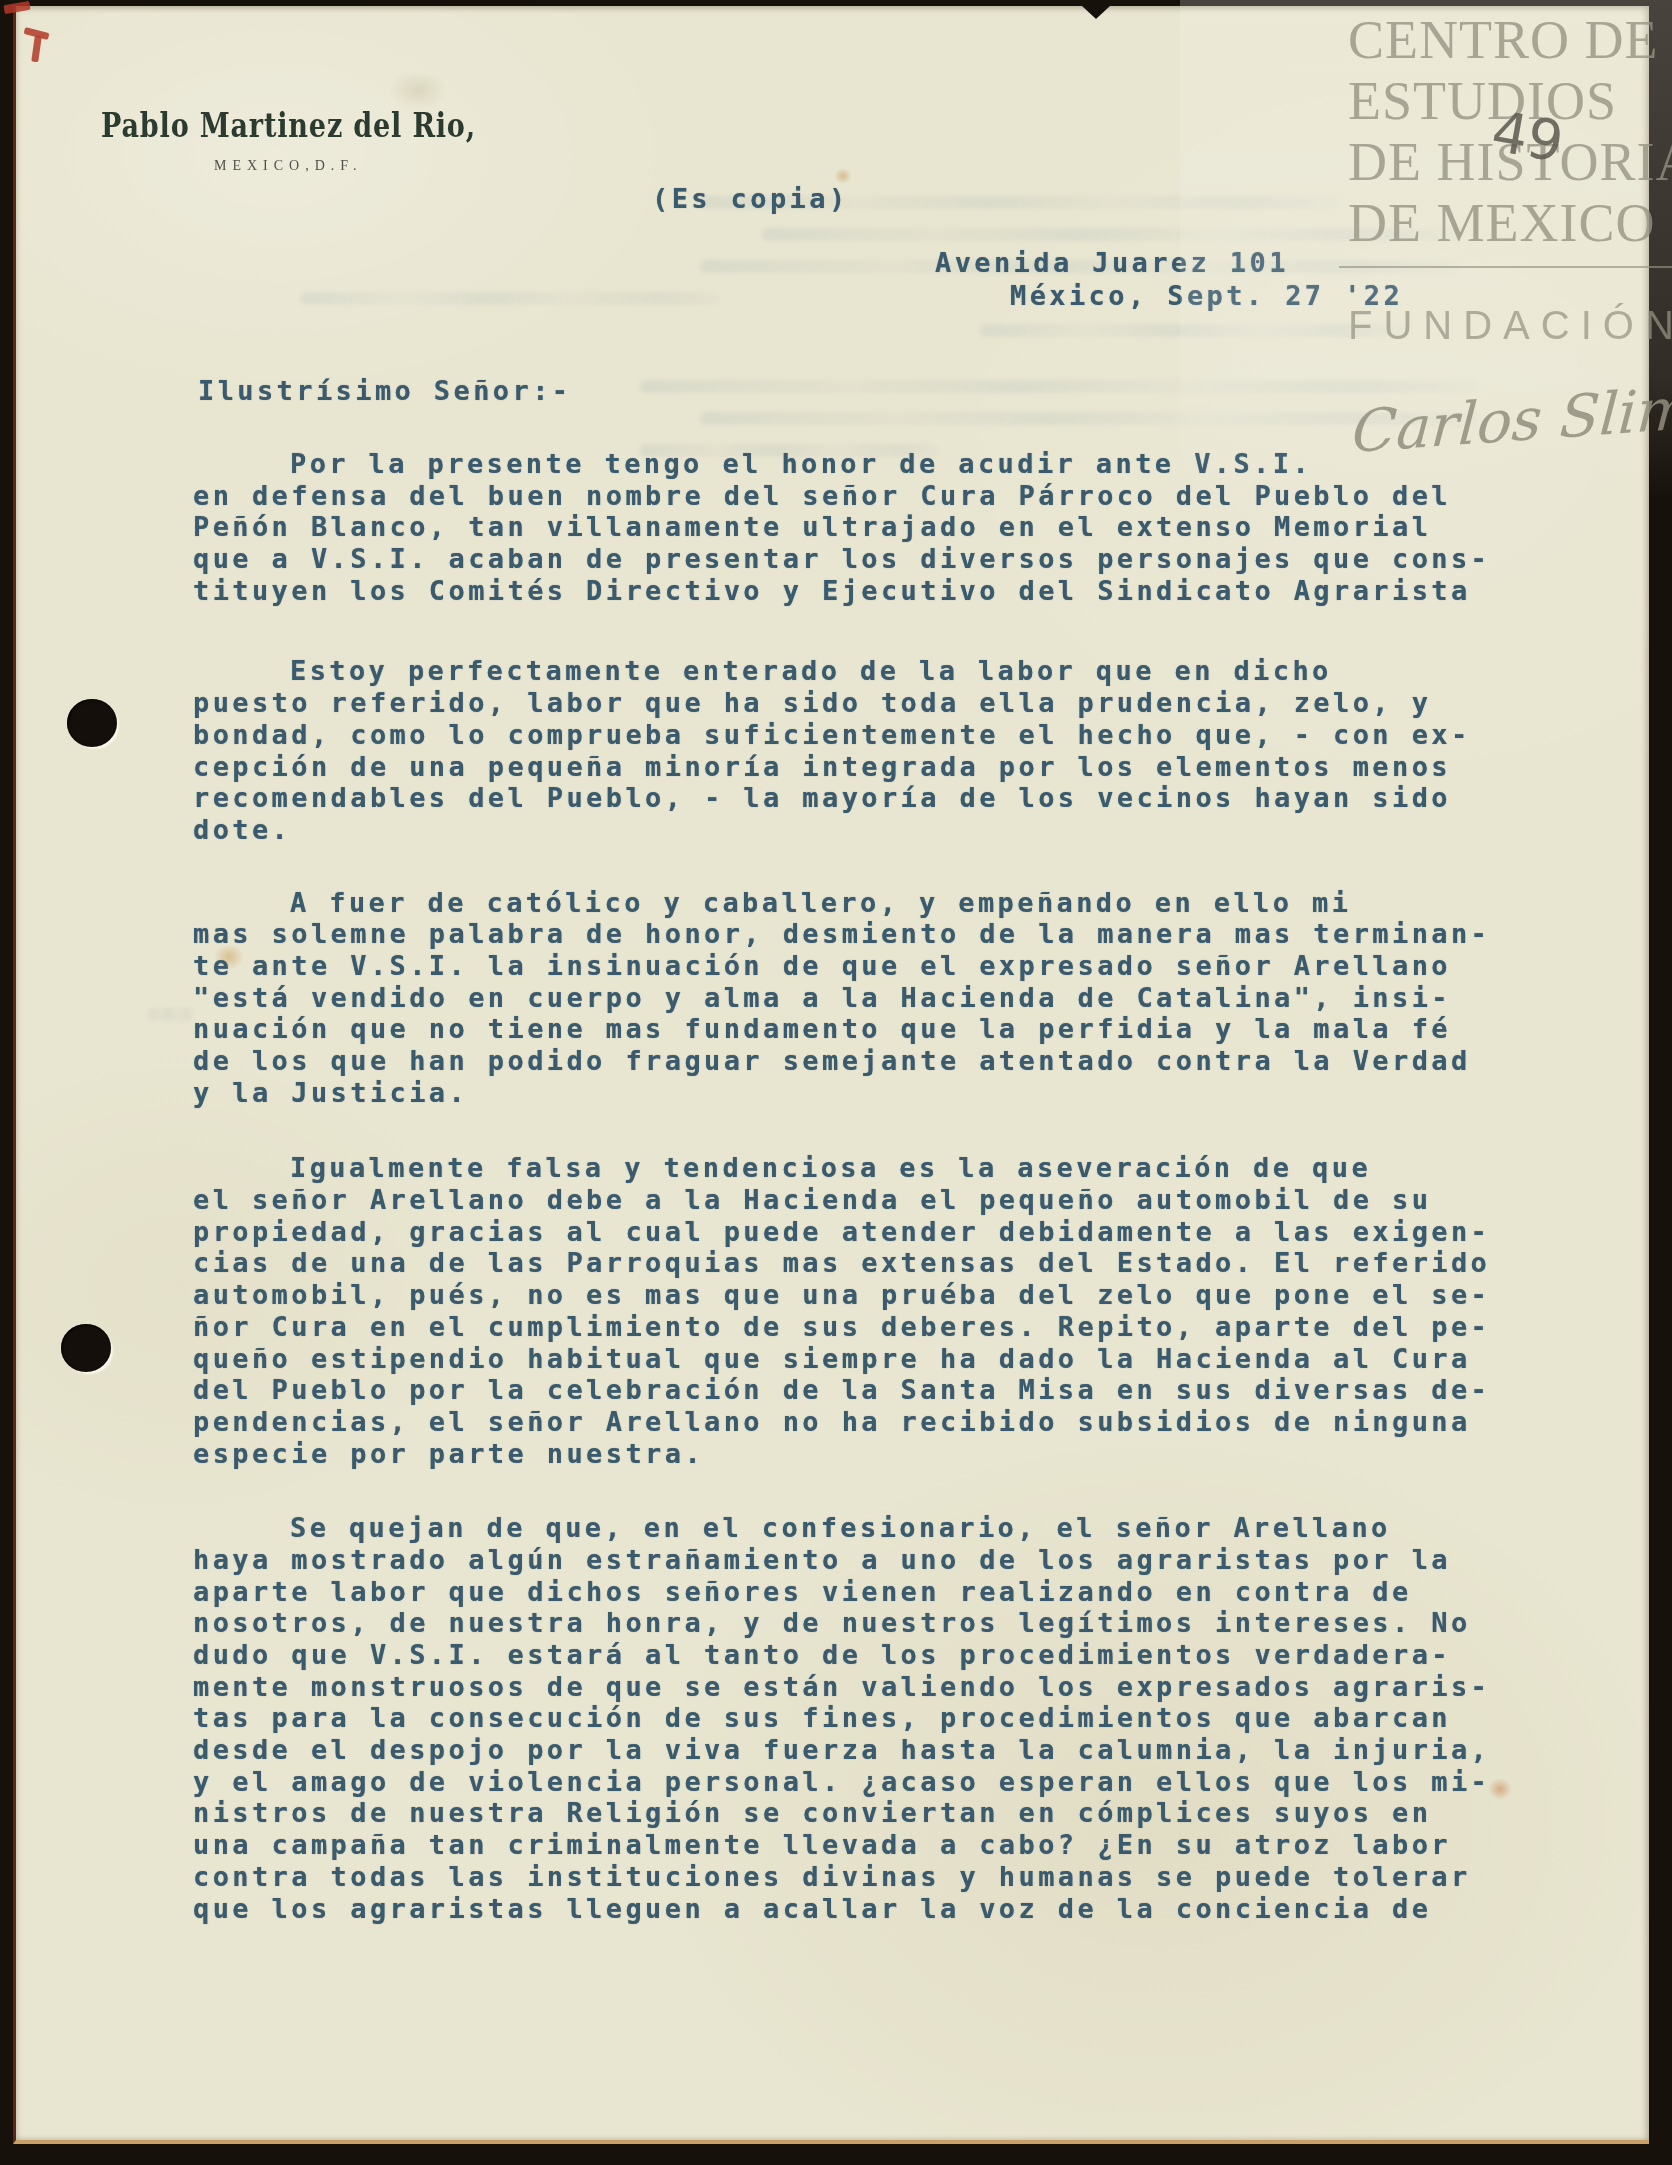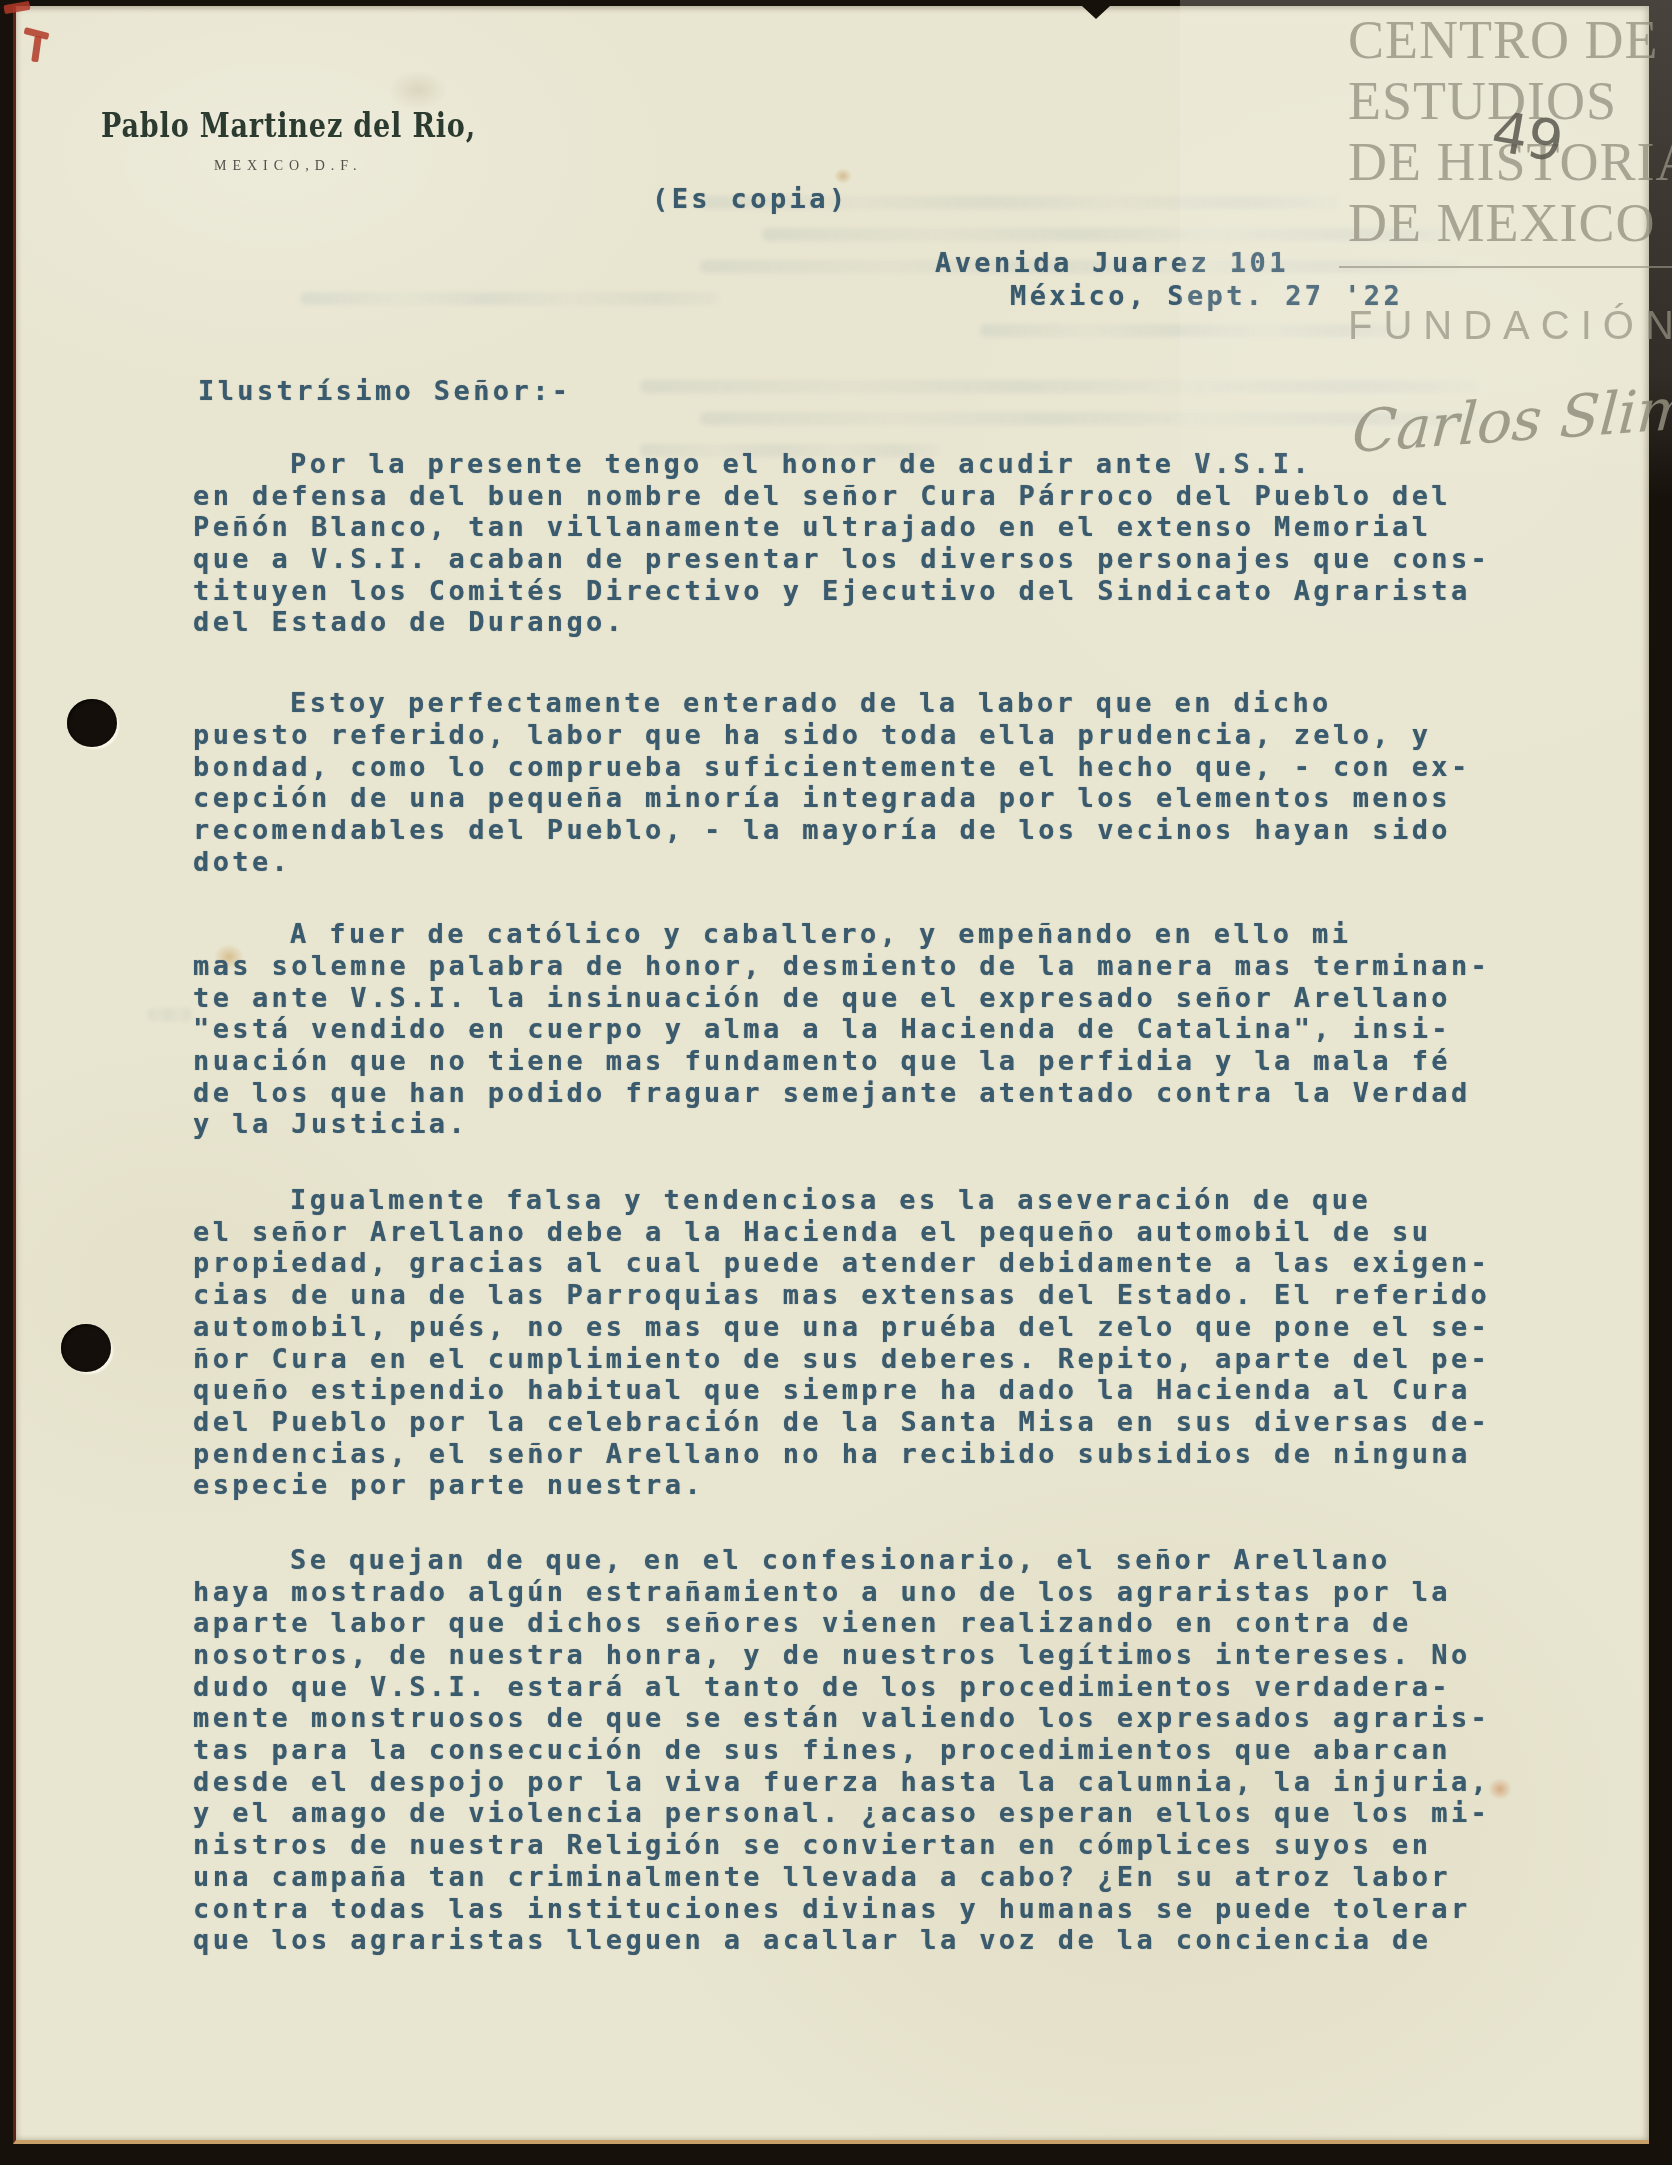--- a/index.html
+++ b/index.html
@@ -107,21 +107,20 @@
   <div id="date-line" class="tw">México, Sept. 27 '22</div>
 
   <div id="salutation" class="tw">Ilustrísimo Señor:-</div>
   <div id="body-text" class="tw">
       <div class="para" style="margin-bottom: 49px;">
         <div class="line first">Por la presente tengo el honor de acudir ante V.S.I.</div>
         <div class="line">en defensa del buen nombre del señor Cura Párroco del Pueblo del</div>
         <div class="line">Peñón Blanco, tan villanamente ultrajado en el extenso Memorial</div>
         <div class="line">que a V.S.I. acaban de presentar los diversos personajes que cons-</div>
         <div class="line">tituyen los Comités Directivo y Ejecutivo del Sindicato Agrarista</div>
-        <div class="line">del Estado de Durango.</div>
       </div>
       <div class="para" style="margin-bottom: 41px;">
         <div class="line first">Estoy perfectamente enterado de la labor que en dicho</div>
         <div class="line">puesto referido, labor que ha sido toda ella prudencia, zelo, y</div>
         <div class="line">bondad, como lo comprueba suficientemente el hecho que, - con ex-</div>
         <div class="line">cepción de una pequeña minoría integrada por los elementos menos</div>
         <div class="line">recomendables del Pueblo, - la mayoría de los vecinos hayan sido</div>
         <div class="line">dote.</div>
       </div>
       <div class="para" style="margin-bottom: 44px;">

